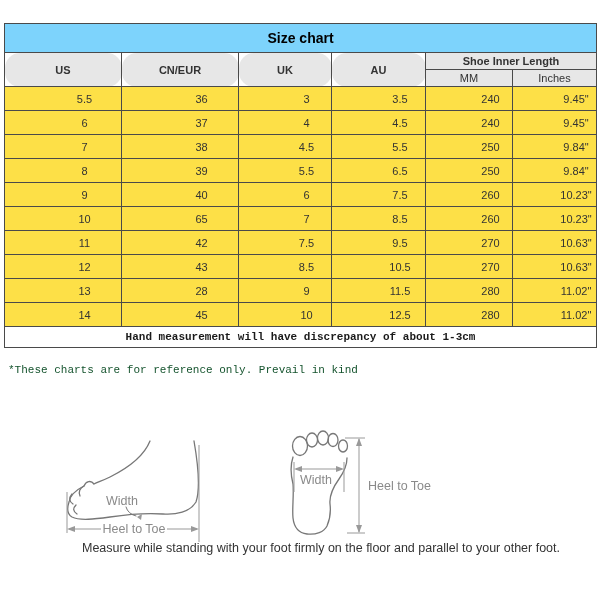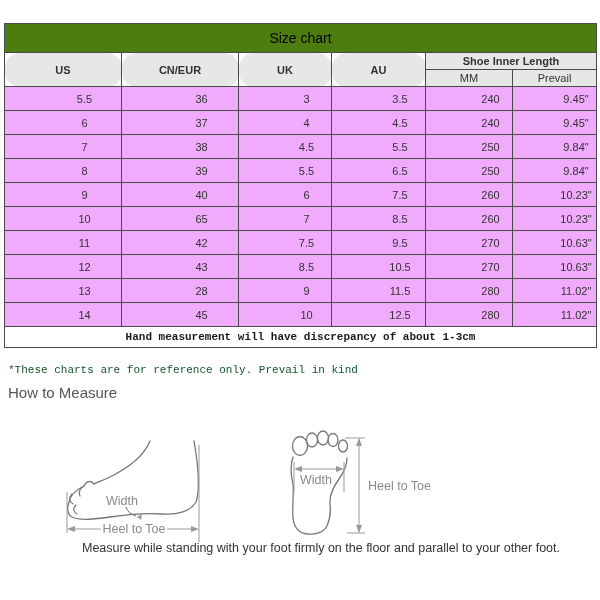--- a/index.html
+++ b/index.html
@@ -2,25 +2,25 @@
 <html><head>
 <meta charset="utf-8">
 <style>
   html,body{margin:0;padding:0;background:#fff;}
   .page{position:relative;width:600px;height:600px;background:#ffffff;overflow:hidden;
         font-family:"Liberation Sans",sans-serif;}
   table.size-chart{position:absolute;left:4px;top:23px;width:592px;border-collapse:collapse;
         table-layout:fixed;}
   table.size-chart td{border:1px solid #4a4a4a;text-align:center;vertical-align:middle;
         font-size:11px;color:#333;padding:0;}
-  tr.title-row td{height:28px;font-size:14px;font-weight:normal;color:#000;background:#4d7c0f;}
+  tr.title-row td{height:28px;font-size:14px;font-weight:bold;color:#000;background:#7dd3fc;}
   td.hd{background:#e7e7e7;font-weight:bold;font-size:13px;color:#1a1a1a;border-radius:15px;}
   td.hd-span{background:#e7e7e7;font-weight:bold;font-size:12px;color:#1a1a1a;height:16px;}
   tr.subhead-row td{background:#e7e7e7;font-size:11px;font-weight:normal;color:#333;height:16px;}
-  tr.data-row td{height:23px;background:#f0abfc;padding-left:43px;}
+  tr.data-row td{height:23px;background:#fde047;padding-left:43px;}
   tr.foot-row td{height:20px;font-family:"Liberation Mono",monospace;font-weight:bold;
         font-size:11px;color:#1a1a1a;background:#fff;}
   .ref-note{position:absolute;left:8px;top:364px;font-family:"Liberation Mono",monospace;
         font-weight:normal;font-size:11px;color:#14532d;white-space:nowrap;}
   .htm-title{position:absolute;left:8px;top:384px;font-size:15px;color:#555;}
   .htm-sub{position:absolute;left:8px;top:406px;font-size:12px;color:#555;}
   .diagram-svg{position:absolute;left:0;top:424px;}
   .bottom-note{position:absolute;left:0;top:541px;width:600px;text-align:center;
         font-size:12.5px;color:#333;padding-left:21px;}
   .svg-label{font-family:"Liberation Sans",sans-serif;font-size:12.5px;fill:#8a8a8a;}
@@ -45,21 +45,21 @@
       </tr>
       <tr class="head-row">
         <td class="hd" rowspan="2">US</td>
         <td class="hd" rowspan="2">CN/EUR</td>
         <td class="hd" rowspan="2">UK</td>
         <td class="hd" rowspan="2">AU</td>
         <td class="hd-span" colspan="2">Shoe Inner Length</td>
       </tr>
       <tr class="subhead-row">
         <td>MM</td>
-        <td>Prevail</td>
+        <td>Inches</td>
       </tr>
       <tr class="data-row">
         <td>5.5</td>
         <td>36</td>
         <td>3</td>
         <td>3.5</td>
         <td>240</td>
         <td>9.45"</td>
       </tr>
       <tr class="data-row">
@@ -134,21 +134,20 @@
         <td>280</td>
         <td>11.02"</td>
       </tr>
       <tr class="foot-row">
         <td colspan="6">Hand measurement will have discrepancy of about 1-3cm</td>
       </tr>
     </tbody>
   </table>
 
   <div class="ref-note">*These charts are for reference only. Prevail in kind</div>
-  <div class="htm-title">How to Measure</div>
 
   <svg class="diagram-svg" width="600" height="120" viewBox="0 0 600 120">
 
     <g fill="none" stroke="#777" stroke-width="1.3" stroke-linecap="round">
       <path d="M150,17 C144,32 128,44 110,53 C102,57 97,58 94,60
                C91,56 86,57 84,62
                C76,66 70,72 69,78 C67,84 67,90 72,93
                C80,97 95,95 110,93 C130,90 150,89 163,90
                C176,91 190,88 196,78 C200,66 198,40 194,17"></path>
       <path d="M84,62 C80,64 78,68 80,72"></path>

